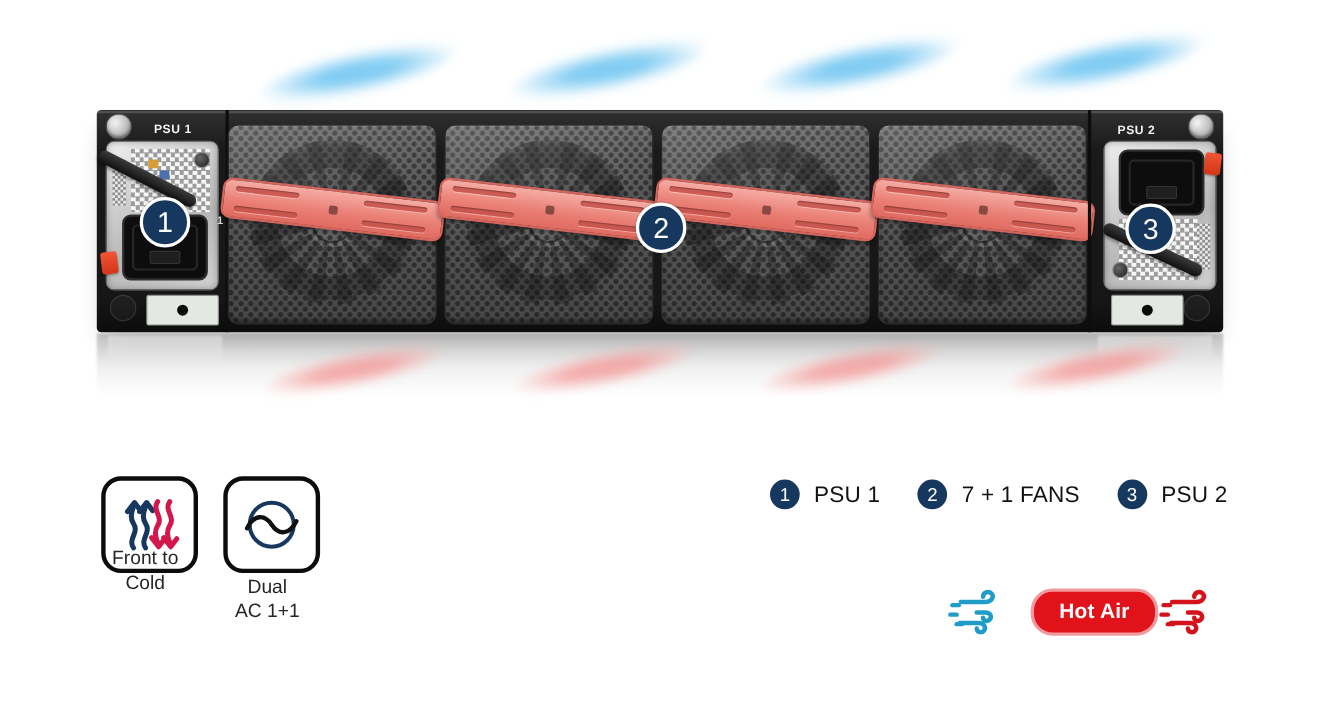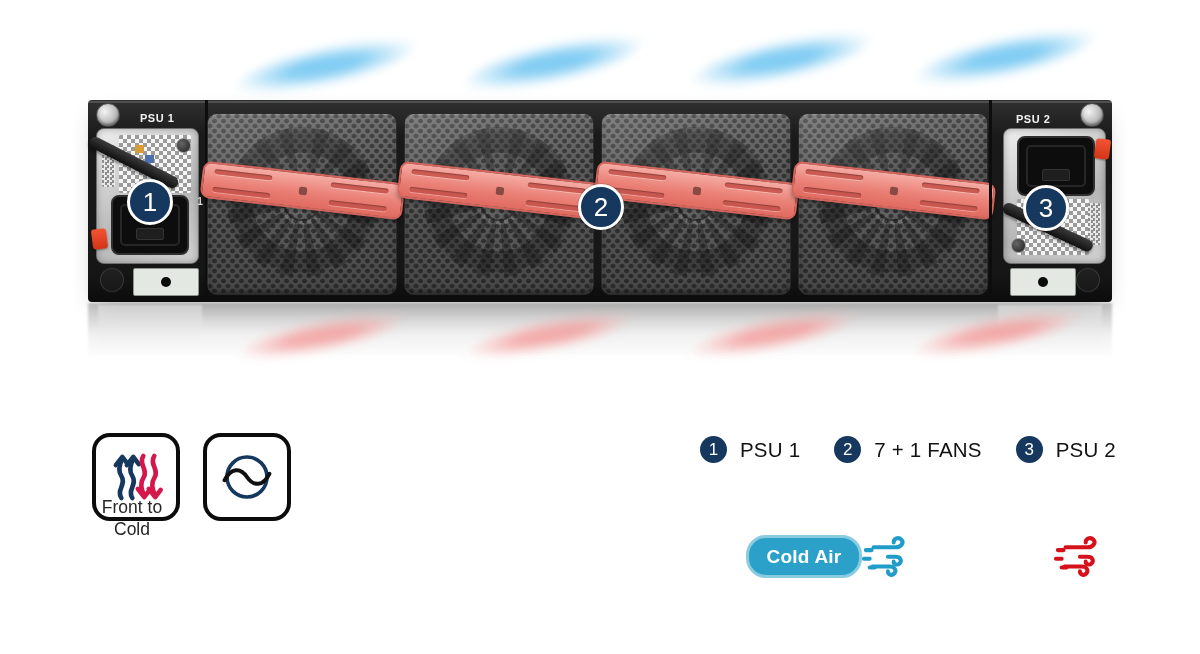--- a/index.html
+++ b/index.html
@@ -252,50 +252,54 @@
     <div>Front to</div>
     <div>Cold</div>
   </div>
 
   <div class="feature-box" style="left:203px;top:433px">
     <svg width="64" height="64" viewBox="0 0 80 80">
       <circle cx="40" cy="40" r="25" fill="none" stroke="#16375e" stroke-width="4.5"></circle>
       <path d="M12 44 C20 28 32 28 40 40 C48 52 60 52 68 36" fill="none" stroke="#101010" stroke-width="5" stroke-linecap="round"></path>
     </svg>
   </div>
+  <div class="feature-label" style="left:183px;top:522px">
+    <div>Dual</div>
+    <div>AC 1+1</div>
+  </div>
 
   <div class="legend">
     <div class="legend-item">
       <div class="legend-badge">1</div>
       <div class="legend-label">PSU 1</div>
     </div>
     <div class="legend-item">
       <div class="legend-badge">2</div>
       <div class="legend-label">7 + 1 FANS</div>
     </div>
     <div class="legend-item">
       <div class="legend-badge">3</div>
       <div class="legend-label">PSU 2</div>
     </div>
   </div>
 
-  <div class="pill cold">
-    <span>Cold Air</span>
-  </div>
   <svg class="wind" style="left:861px;top:529px" viewBox="0 0 52 50">
     <g fill="none" stroke="#1f9cc7" stroke-width="4.2" stroke-linecap="round">
       <path d="M5 22 h6"></path>
         <path d="M3 31 h6"></path>
         <path d="M9 40 h5"></path>
       <path d="M13 19 h23 c6 0 9 -5 6 -8 c-3 -3 -8 -1 -8 3"></path>
       <path d="M28 29 h8 c5 0 7 4 4 7 c-2 2 -6 1 -6 -2"></path>
       <path d="M12 39 h18 c5 0 7 4 5 7 c-2 3 -7 2 -7 -2"></path>
     </g>
   </svg>
 
+  <div class="pill hot">
+    <span>Hot Air</span>
+  </div>
   <svg class="wind" style="left:1053px;top:529px" viewBox="0 0 52 50">
     <g fill="none" stroke="#d5121b" stroke-width="4.2" stroke-linecap="round">
       <path d="M5 22 h6"></path>
         <path d="M3 31 h6"></path>
         <path d="M9 40 h5"></path>
       <path d="M13 19 h23 c6 0 9 -5 6 -8 c-3 -3 -8 -1 -8 3"></path>
       <path d="M28 29 h8 c5 0 7 4 4 7 c-2 2 -6 1 -6 -2"></path>
       <path d="M12 39 h18 c5 0 7 4 5 7 c-2 3 -7 2 -7 -2"></path>
     </g>
   </svg>

